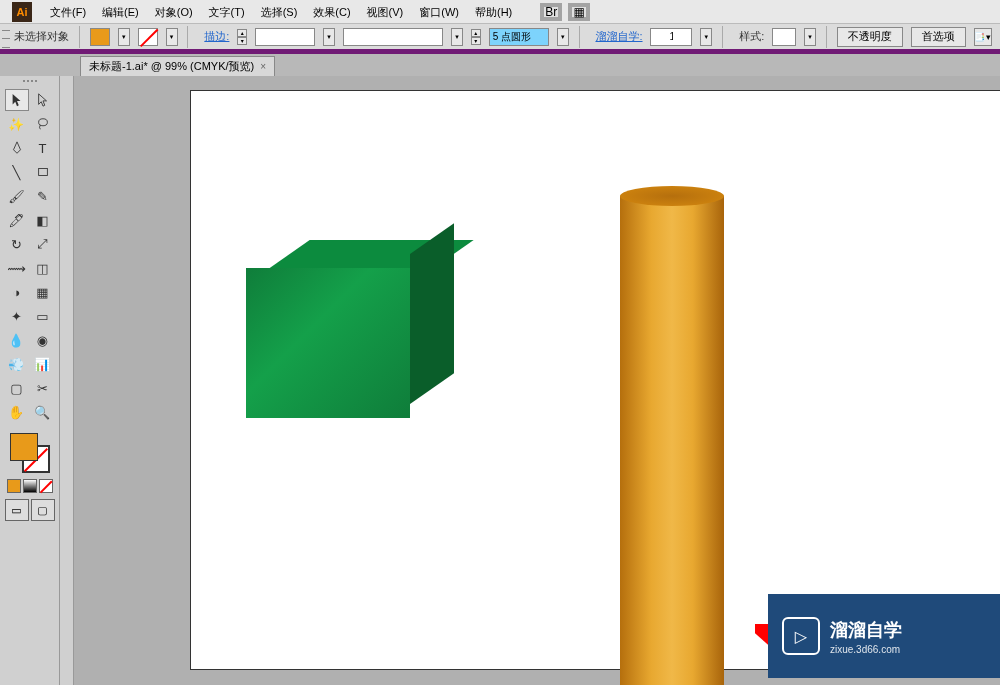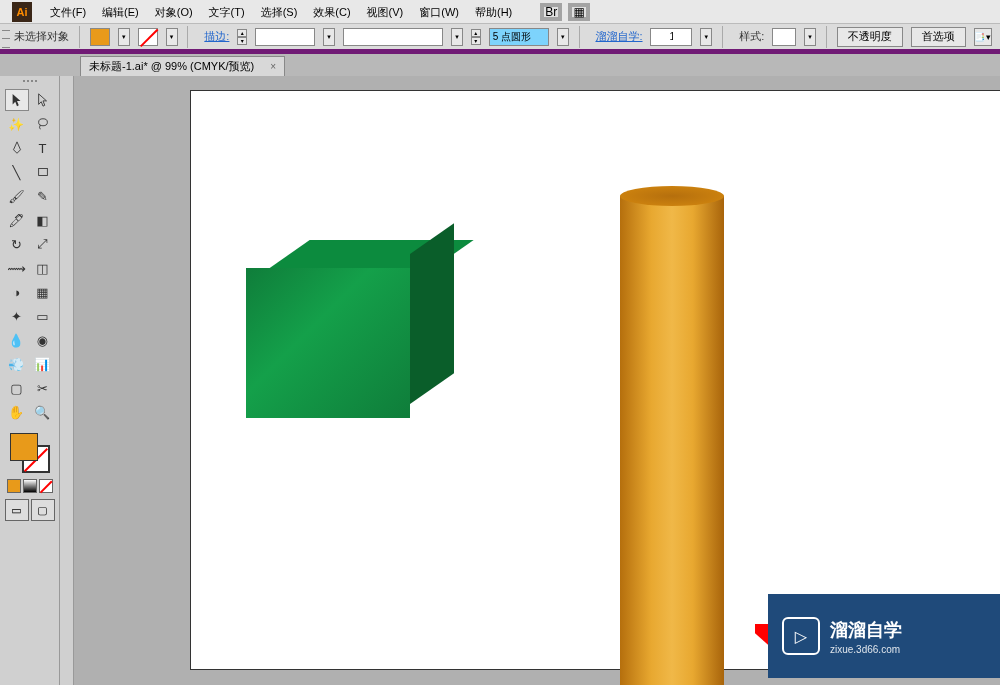--- a/index.html
+++ b/index.html
@@ -27,21 +27,21 @@
     .dash-box { width: 60px; height: 18px; border: 1px solid #888; background: white; }
     .num-input { width: 60px; height: 18px; border: 1px solid #888; background: #7dd3fc; padding: 0 3px; font-size: 10px; }
     .spinner { display: flex; flex-direction: column; width: 10px; }
     .spinner div { height: 8px; border: 1px solid #888; background: #e8e8e8; font-size: 6px; text-align: center; line-height: 6px; }
     .opacity-box { width: 42px; height: 18px; border: 1px solid #888; background: white; font-size: 10px; padding: 0 18px; }
     .style-box { width: 24px; height: 18px; border: 1px solid #888; background: white; }
     .btn { height: 20px; padding: 0 10px; border: 1px solid #888; background: #e8e8e8; font-size: 11px; display: flex; align-items: center; }
     
     
     .doctab-area { height: 22px; background: #b8b8b8; display: flex; align-items: flex-end; padding-left: 80px; }
-    .doctab { background: #d8d8d8; border: 1px solid #888; border-bottom: none; padding: 2px 8px; font-size: 11px; display: flex; align-items: center; gap: 16px; }
+    .doctab { background: #d8d8d8; border: 1px solid #888; border-bottom: none; padding: 2px 8px; font-size: 11px; display: flex; align-items: center; gap: 6px; }
     .doctab-close { font-size: 10px; color: #666; }
     
     
     .workspace { display: flex; height: calc(685px - 24px - 30px - 22px); }
     
     
     .tools { width: 60px; background: #d0d0d0; border-right: 1px solid #999; display: flex; flex-direction: column; align-items: center; padding-top: 4px; }
     .tools-grip { width: 52px; height: 6px; display: flex; justify-content: center; gap: 2px; margin-bottom: 3px; }
     .tools-grip span { width: 2px; height: 2px; background: #888; }
     .tool-row { display: flex; gap: 2px; margin-bottom: 2px; }

